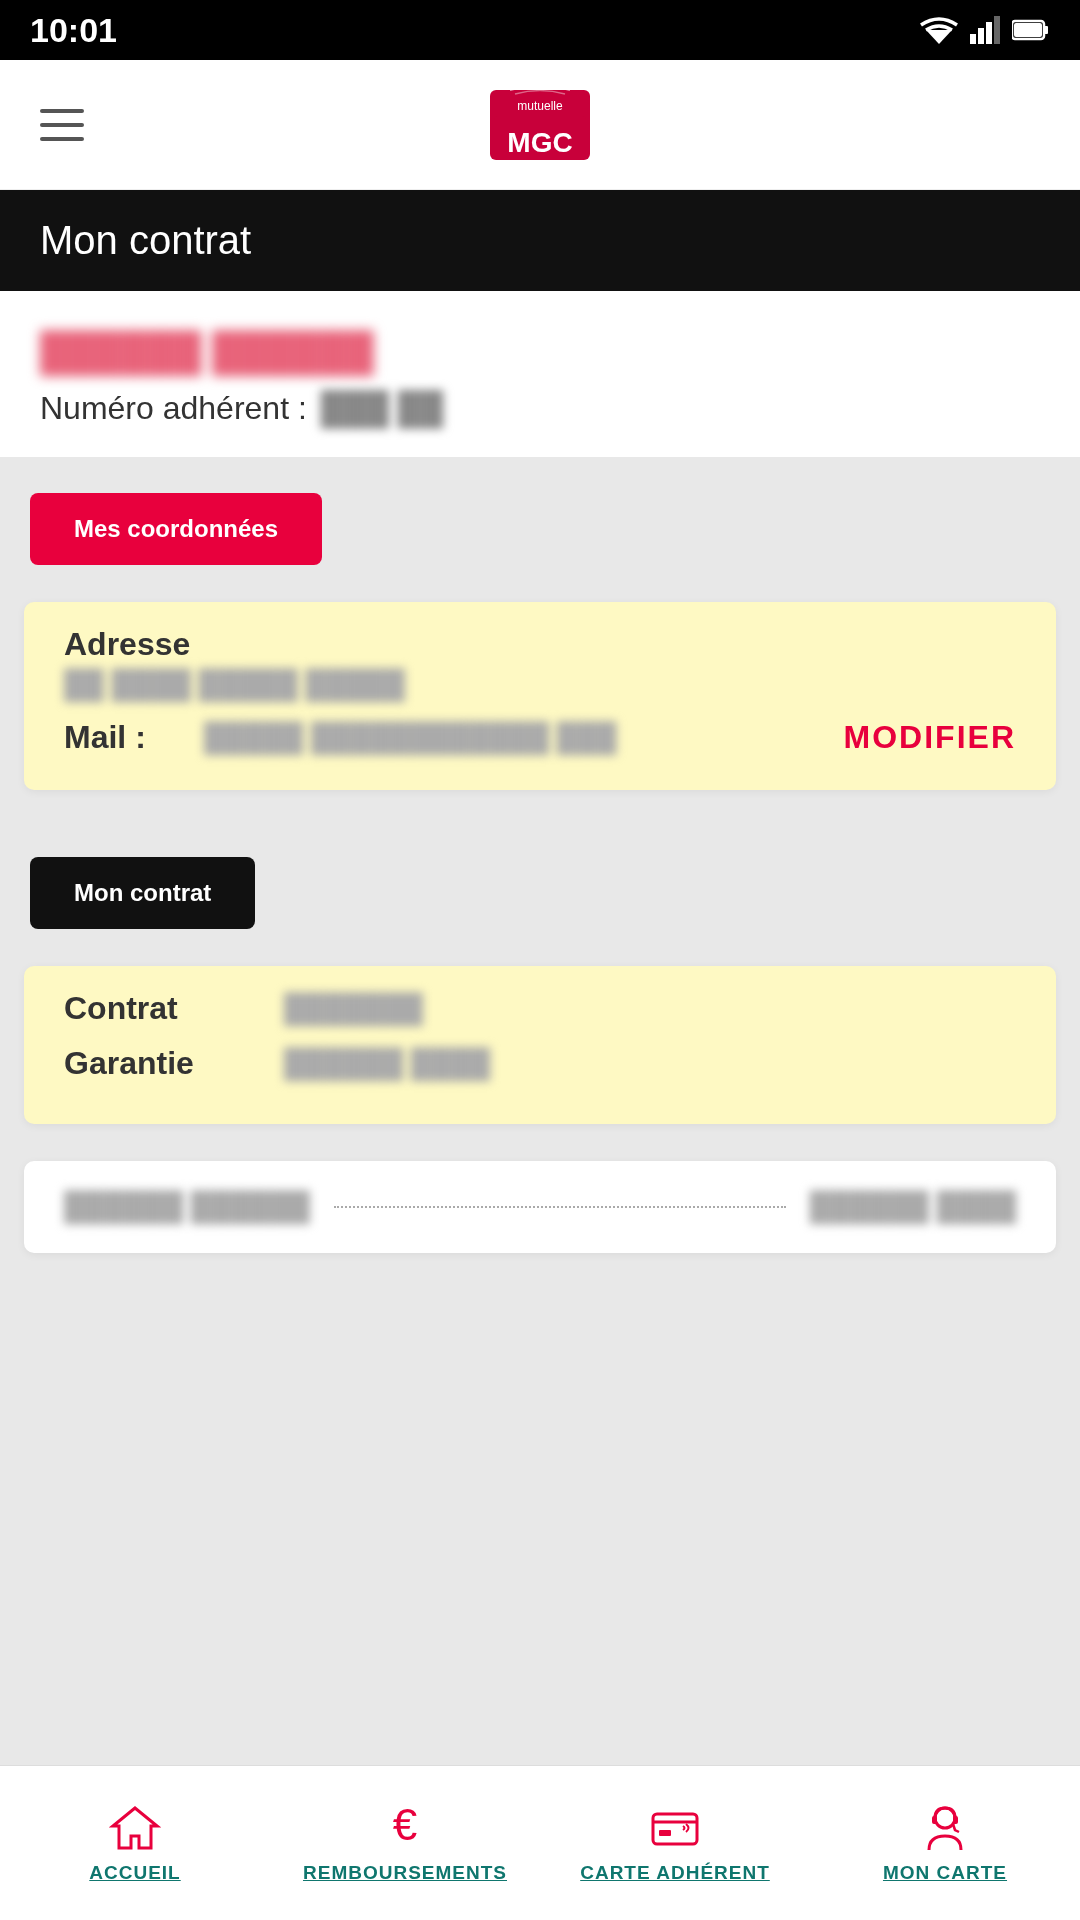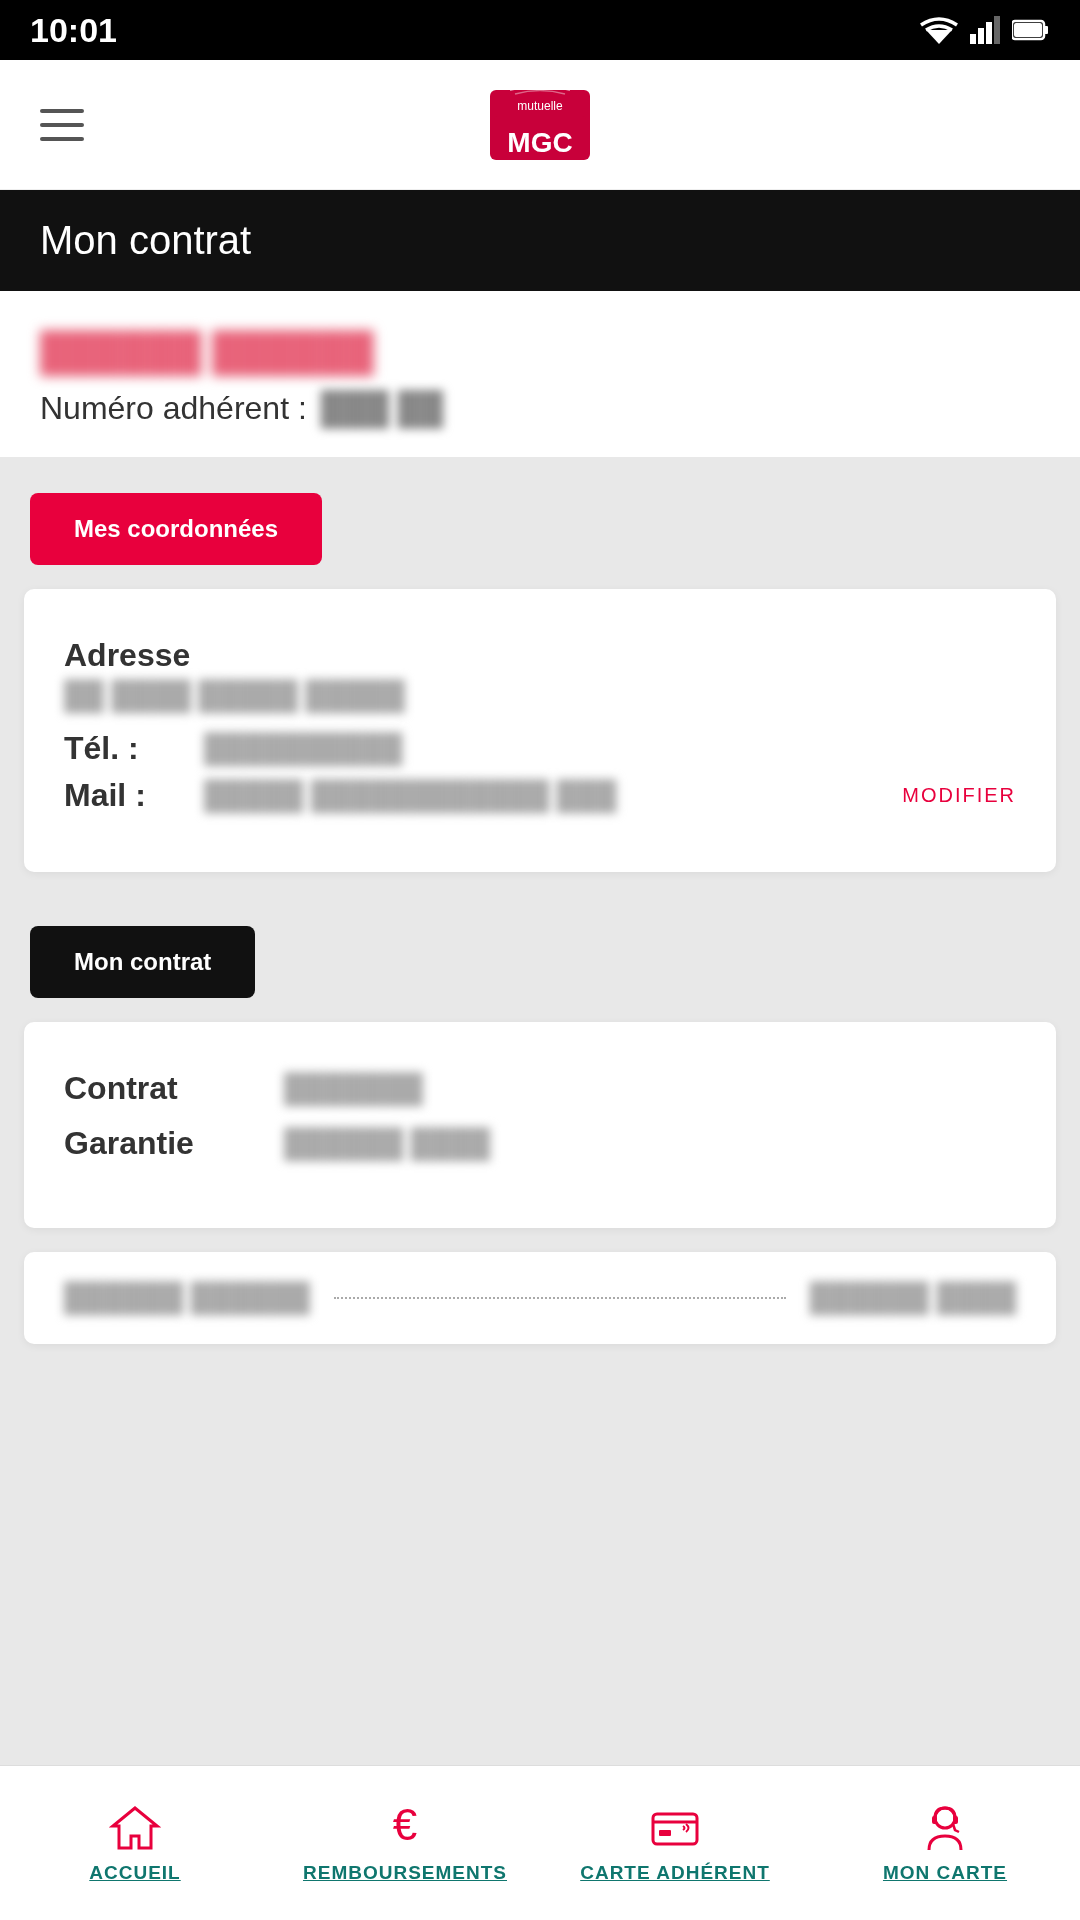--- a/index.html
+++ b/index.html
@@ -135,24 +135,24 @@
     }
     .section-button.pink {
       background: #e8003d;
     }
     .section-button.black {
       background: #111;
     }
 
     
     .info-card {
-      background: #ffffff;
+      background: #fef9c3;
       border-radius: 10px;
-      margin: 24px 24px;
-      padding: 48px 40px;
+      margin: 37px 24px;
+      padding: 24px 40px;
       box-shadow: 0 2px 8px rgba(0,0,0,0.06);
     }
     .info-label {
       font-size: 32px;
       font-weight: 700;
       color: #333;
       margin-bottom: 6px;
     }
     .info-value-blurred {
       font-size: 28px;
@@ -172,22 +172,22 @@
       color: #333;
       min-width: 140px;
     }
     .info-row-value-blurred {
       font-size: 28px;
       color: #aaa;
       filter: blur(5px);
       flex: 1;
     }
     .modifier-btn {
-      font-size: 20px;
-      font-weight: 400;
+      font-size: 32px;
+      font-weight: 700;
       color: #e8003d;
       letter-spacing: 2px;
       background: none;
       border: none;
       cursor: pointer;
       margin-left: auto;
     }
 
     
     .contract-row {
@@ -339,24 +339,20 @@
     </div>
   </div>
 
   
   <button class="section-button pink">Mes coordonnées</button>
 
   
   <div class="info-card">
     <div class="info-label">Adresse</div>
     <div class="info-value-blurred">██ ████ █████ █████</div>
-    <div class="info-row">
-      <span class="info-row-label">Tél. :</span>
-      <span class="info-row-value-blurred">██████████</span>
-    </div>
     <div class="info-row">
       <span class="info-row-label">Mail :</span>
       <span class="info-row-value-blurred">█████ ████████████ ███</span>
       <button class="modifier-btn">MODIFIER</button>
     </div>
   </div>
 
   
   <button class="section-button black">Mon contrat</button>
 

